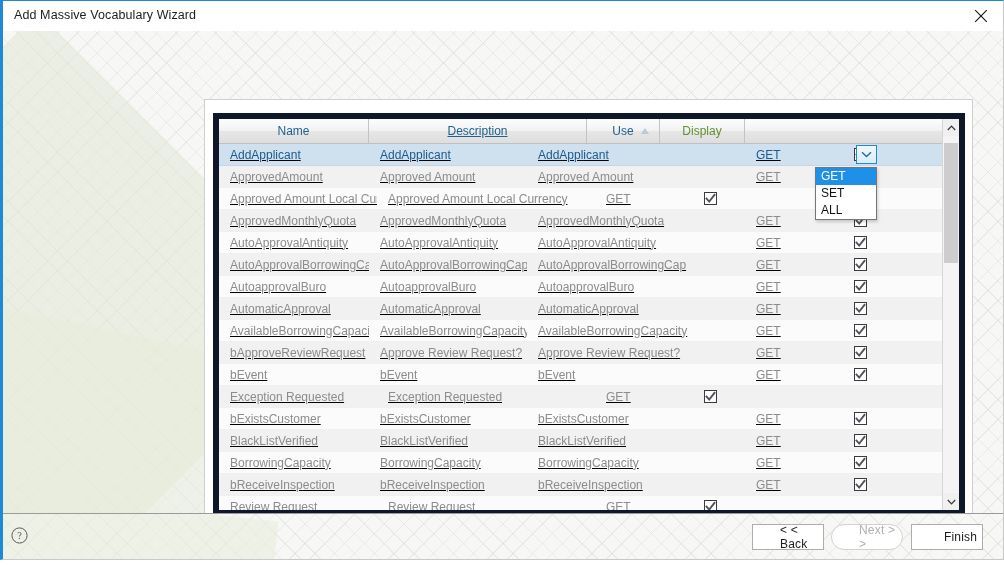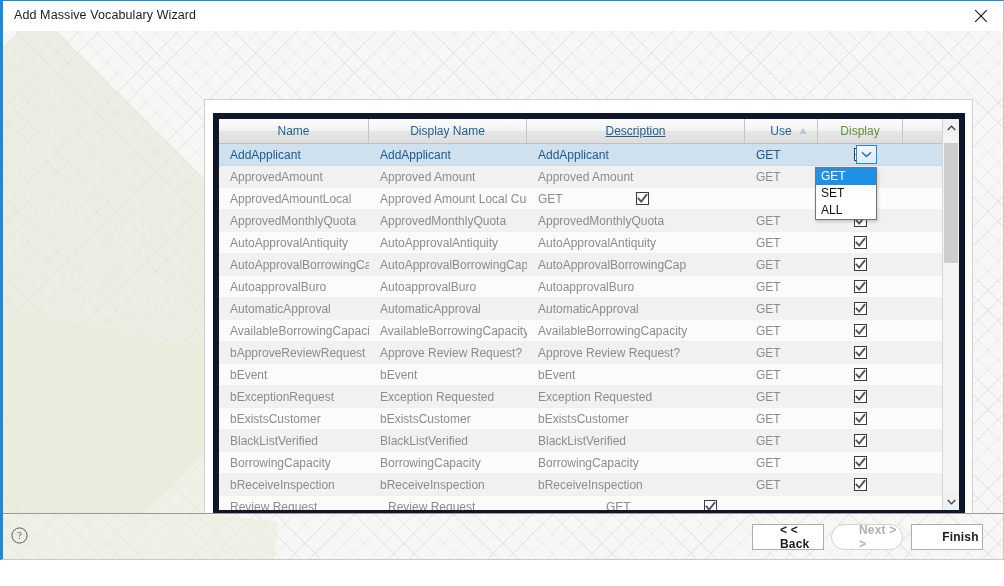--- a/index.html
+++ b/index.html
@@ -142,20 +142,21 @@
     border-left: 4px solid transparent;
     border-right: 4px solid transparent;
     border-bottom: 6px solid #b9cbd8;
   }
 
   
   #grid-body {
     position: absolute;
     left: 0; top: 25px; right: 0; bottom: 0;
     overflow: hidden;
+    text-decoration: underline;
   }
   .row {
     display: flex;
     height: 22px;
     box-sizing: border-box;
     border-bottom: 1px solid #f0f0f0;
     background: #fbfbfb;
   }
   .row.alt { background: #f1f1f1; text-align: right; }
   .row.sel { background: #cfe0ef; border-bottom: 1px solid #c4d7e8; }
@@ -283,21 +284,21 @@
   }
   .btn {
     position: absolute;
     top: 10px;
     height: 26px;
     box-sizing: border-box;
     border: 1px solid #adadad;
     background: #ffffff;
     font-family: "Liberation Sans", sans-serif;
     font-size: 12px;
-    font-weight: bold;
+    font-weight: normal;
     color: #1d1d1d;
     cursor: pointer;
     display: flex; align-items: center; justify-content: center;
     letter-spacing: .2px;
     padding-left: 27px;
   }
   .btn.disabled { color: #b0b0b0; border-color: #d2d2d2; cursor: default; border-radius: 13px; }
   #btn-back   { left: 749px; width: 72px; }
   #btn-next   { left: 828px; width: 72px; }
   #btn-finish { left: 908px; width: 72px; }
@@ -321,23 +322,20 @@
     <div id="deco2"></div>
 
 
     <div id="grid-panel">
       <div id="grid">
 
         <div id="grid-head">
             <div class="hcell" style="width: 150px;">
               <span>Name</span>
             </div>
-            <div class="hcell" style="width: 158px;">
-              <span>Display Name</span>
-            </div>
             <div class="hcell" style="width: 218px; text-decoration: underline;">
               <span>Description</span>
             </div>
             <div class="hcell" style="width: 73px;">
               <span>Use</span>
               <span class="sort-ind"></span>
             </div>
             <div class="hcell green" style="width: 85px;">
               <span>Display</span>
             </div>
@@ -367,22 +365,22 @@
               <div class="cell c-inc">
                 <div class="chk">
                   <svg width="11" height="11" viewBox="0 0 11 11" aria-hidden="true">
                     <path d="M1.5 5.6 L4.2 8.6 L9.5 1.8" stroke="#4d545c" stroke-width="1.9" fill="none" stroke-linecap="square"></path>
                   </svg>
                 </div>
               </div>
               <div class="cell c-pad"></div>
             </div>
             <div class="row">
-              <div class="cell c-name">ApprovedAmountLocal</div>
               <div class="cell c-display">Approved Amount Local Curr...</div>
+              <div class="cell c-desc">Approved Amount Local Currency</div>
               <div class="cell c-use">GET</div>
               <div class="cell c-inc">
                 <div class="chk">
                   <svg width="11" height="11" viewBox="0 0 11 11" aria-hidden="true">
                     <path d="M1.5 5.6 L4.2 8.6 L9.5 1.8" stroke="#4d545c" stroke-width="1.9" fill="none" stroke-linecap="square"></path>
                   </svg>
                 </div>
               </div>
               <div class="cell c-pad"></div>
             </div>
@@ -492,21 +490,20 @@
               <div class="cell c-inc">
                 <div class="chk">
                   <svg width="11" height="11" viewBox="0 0 11 11" aria-hidden="true">
                     <path d="M1.5 5.6 L4.2 8.6 L9.5 1.8" stroke="#4d545c" stroke-width="1.9" fill="none" stroke-linecap="square"></path>
                   </svg>
                 </div>
               </div>
               <div class="cell c-pad"></div>
             </div>
             <div class="row alt">
-              <div class="cell c-name">bExceptionRequest</div>
               <div class="cell c-display">Exception Requested</div>
               <div class="cell c-desc">Exception Requested</div>
               <div class="cell c-use">GET</div>
               <div class="cell c-inc">
                 <div class="chk">
                   <svg width="11" height="11" viewBox="0 0 11 11" aria-hidden="true">
                     <path d="M1.5 5.6 L4.2 8.6 L9.5 1.8" stroke="#4d545c" stroke-width="1.9" fill="none" stroke-linecap="square"></path>
                   </svg>
                 </div>
               </div>

